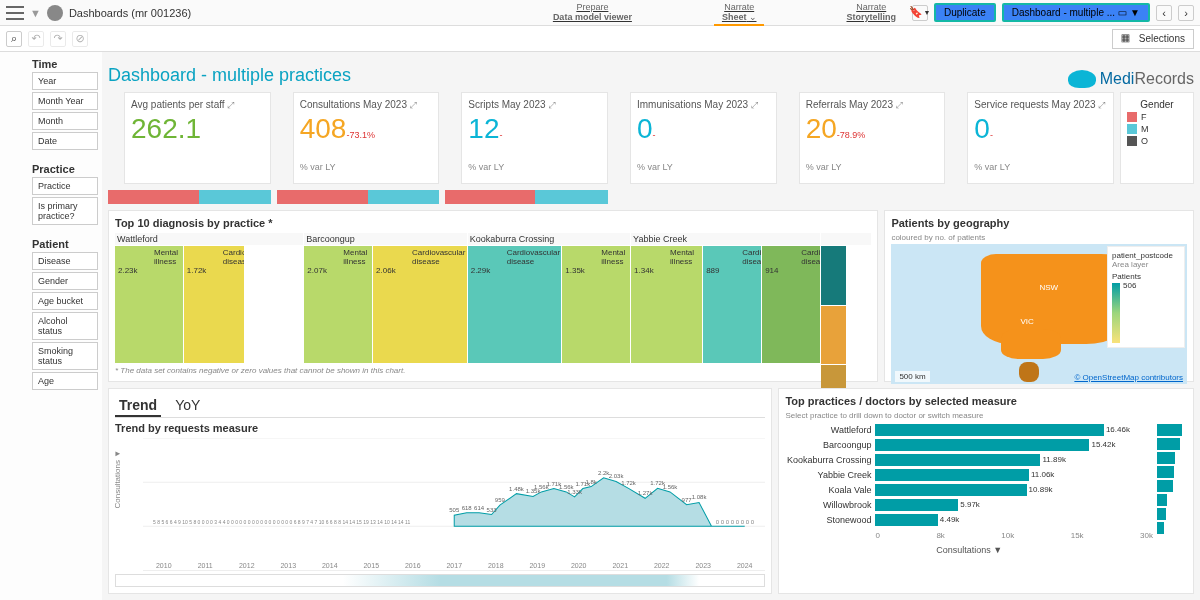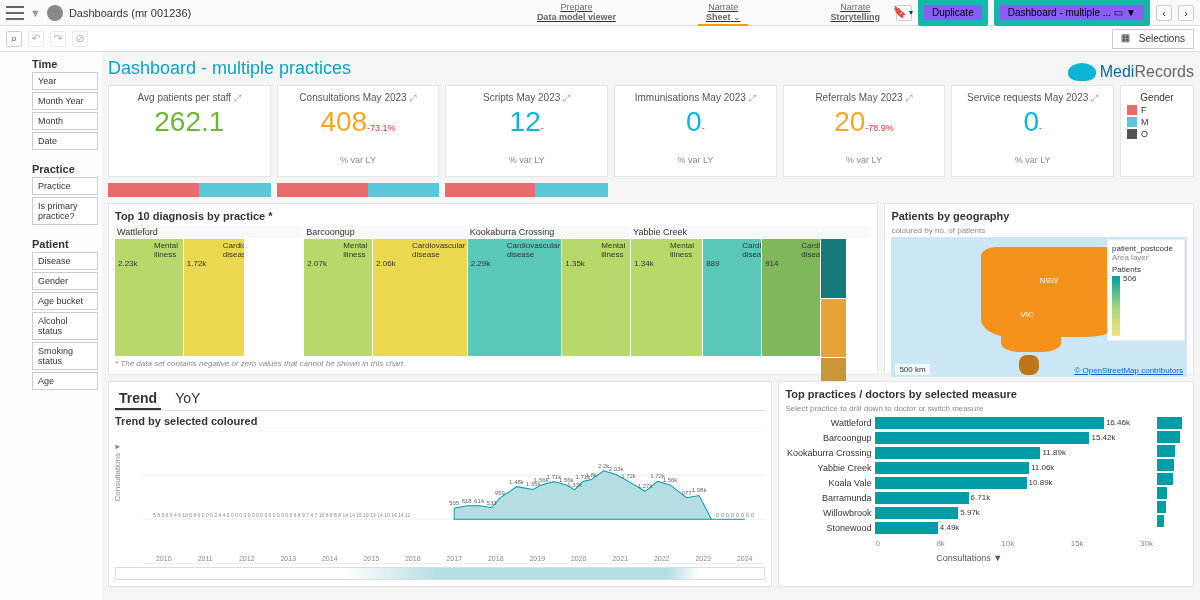--- a/index.html
+++ b/index.html
@@ -6,37 +6,37 @@
 body { font-family: Arial, sans-serif; font-size: 11px; background: #f5f5f5; color: #333; width: 1200px; height: 600px; overflow: hidden; }
 .toolbar { display: flex; align-items: center; height: 26px; background: #fafafa; border-bottom: 1px solid #ddd; padding: 0 6px; gap: 8px; }
 .menu-icon { width: 18px; height: 14px; display: flex; flex-direction: column; justify-content: space-between; cursor: pointer; }
 .menu-icon span { height: 2px; background: #666; }
 .globe-icon { width: 16px; height: 16px; border-radius: 50%; background: #888; }
 .toolbar-left { display: flex; align-items: center; gap: 6px; }
 .toolbar-center { flex: 1; display: flex; justify-content: flex-end; gap: 74px; text-decoration: underline; }
 .tcenter-item { display: flex; flex-direction: column; align-items: center; font-size: 9px; color: #666; padding: 2px 8px; cursor: pointer; }
 .tcenter-item.active { border-bottom: 2px solid #f90; }
 .toolbar-right { display: flex; align-items: center; gap: 6px; }
-.tool-btn { border: 6px solid #14b8a6; background: #8b5cf6; padding: 2px 8px; font-size: 10px; cursor: pointer; border-radius: 2px; }
+.tool-btn { border: 2px solid #14b8a6; background: #3b82f6; padding: 2px 8px; font-size: 10px; cursor: pointer; border-radius: 2px; }
 .subtoolbar { height: 26px; background: #fff; border-bottom: 1px solid #ddd; display: flex; align-items: center; padding: 0 6px; gap: 6px; }
 .sel-btn { margin-left: auto; border: 1px solid #ccc; padding: 2px 8px; font-size: 10px; display: flex; align-items: center; gap: 4px; }
 .main { display: flex; height: 548px; }
 .sidebar { width: 102px; background: #fdfdfd; padding: 4px; display: flex; flex-direction: column; gap: 3px; }
 .filter-group { margin-bottom: 6px; margin-left: 28px; }
 .filter-title { font-weight: bold; font-size: 11px; padding: 2px 0; }
 .filter-item { border: 1px solid #ccc; background: #fff; padding: 3px 5px; font-size: 9px; cursor: pointer; margin-bottom: 2px; }
 .content { flex: 1; padding: 6px; overflow: hidden; }
 .page-title { color: #0aa3c2; font-size: 18px; margin-bottom: 6px; }
 .logo { margin-left: auto; display: flex; align-items: center; gap: 4px; }
 .logo-cloud { width: 28px; height: 18px; background: #0bb5d6; border-radius: 50% 50% 40% 40%; position: relative; }
 .logo-text { font-size: 16px; color: #666; }
 .logo-text span { color: #0369a1; }
-.title-row { display: flex; align-items: center; }
+.title-row { display: flex; align-items: center; margin-top: 7px; }
 .kpi-row { display: flex; gap: 6px; margin-bottom: 6px; }
-.kpi { flex: 1; background: #fff; border: 1px solid #e5e5e5; padding: 6px; text-align: center; min-height: 68px; }
+.kpi { flex: 1; background: #fff; border: 1px solid #e5e5e5; padding: 6px; text-align: left; min-height: 68px; margin-left: 16px; }
 .kpi-title { font-size: 10px; color: #555; }
 .kpi-value { font-size: 28px; font-weight: 300; margin-top: 2px; }
 .kpi-value.green { color: #6fb536; }
 .kpi-value.orange { color: #f5a623; }
 .kpi-value.teal { color: #0bb5d6; }
 .kpi-sub { font-size: 9px; color: #888; }
 .kpi-sub .neg { color: #d33; }
 .gender-box { width: 74px; background: #fff; border: 1px solid #e5e5e5; padding: 6px; font-size: 10px; }
 .g-item { display: flex; align-items: center; gap: 4px; font-size: 9px; margin: 2px 0; }
 .g-swatch { width: 10px; height: 10px; }
@@ -318,21 +318,21 @@
         </div>
       </div>
     </div>
 
     <div class="bottom-row">
       <div class="trend-panel">
         <div class="tabs">
           <div class="tab active">Trend</div>
           <div class="tab">YoY</div>
         </div>
-        <div class="panel-title">Trend by selected coloured</div>
+        <div class="panel-title">Trend by requests measure</div>
         <div class="trend-chart">
           <div class="ylabel">Consultations ▼</div>
           <svg class="chart-svg" id="trend-svg" viewBox="0 0 620 130" preserveAspectRatio="none">
               <line x1="0" y1="0" x2="620" y2="0" stroke="#eee"></line>
               <text x="-4" y="3" font-size="7" text-anchor="end" fill="#888">4k</text>
               <line x1="0" y1="43.33333333333334" x2="620" y2="43.33333333333334" stroke="#eee"></line>
               <text x="-4" y="46.33333333333334" font-size="7" text-anchor="end" fill="#888">2k</text>
               <line x1="0" y1="86.66666666666667" x2="620" y2="86.66666666666667" stroke="#eee"></line>
               <text x="-4" y="89.66666666666667" font-size="7" text-anchor="end" fill="#888">0</text>
               <line x1="0" y1="130" x2="620" y2="130" stroke="#eee"></line>
@@ -414,27 +414,20 @@
                 </div>
               </div>
               <div class="rank-row">
                 <div class="rank-name">Koala Vale</div>
                 <div class="rank-bararea">
                   <div class="rank-bar" style="width:54.449999999999996%"></div>
                   <div class="rank-val" style="left:calc(54.449999999999996% + 2px)">10.89k</div>
                 </div>
               </div>
               <div class="rank-row">
-                <div class="rank-name">Barramunda</div>
-                <div class="rank-bararea">
-                  <div class="rank-bar" style="width:33.550000000000004%"></div>
-                  <div class="rank-val" style="left:calc(33.550000000000004% + 2px)">6.71k</div>
-                </div>
-              </div>
-              <div class="rank-row">
                 <div class="rank-name">Willowbrook</div>
                 <div class="rank-bararea">
                   <div class="rank-bar" style="width:29.849999999999998%"></div>
                   <div class="rank-val" style="left:calc(29.849999999999998% + 2px)">5.97k</div>
                 </div>
               </div>
               <div class="rank-row">
                 <div class="rank-name">Stonewood</div>
                 <div class="rank-bararea">
                   <div class="rank-bar" style="width:22.45%"></div>

